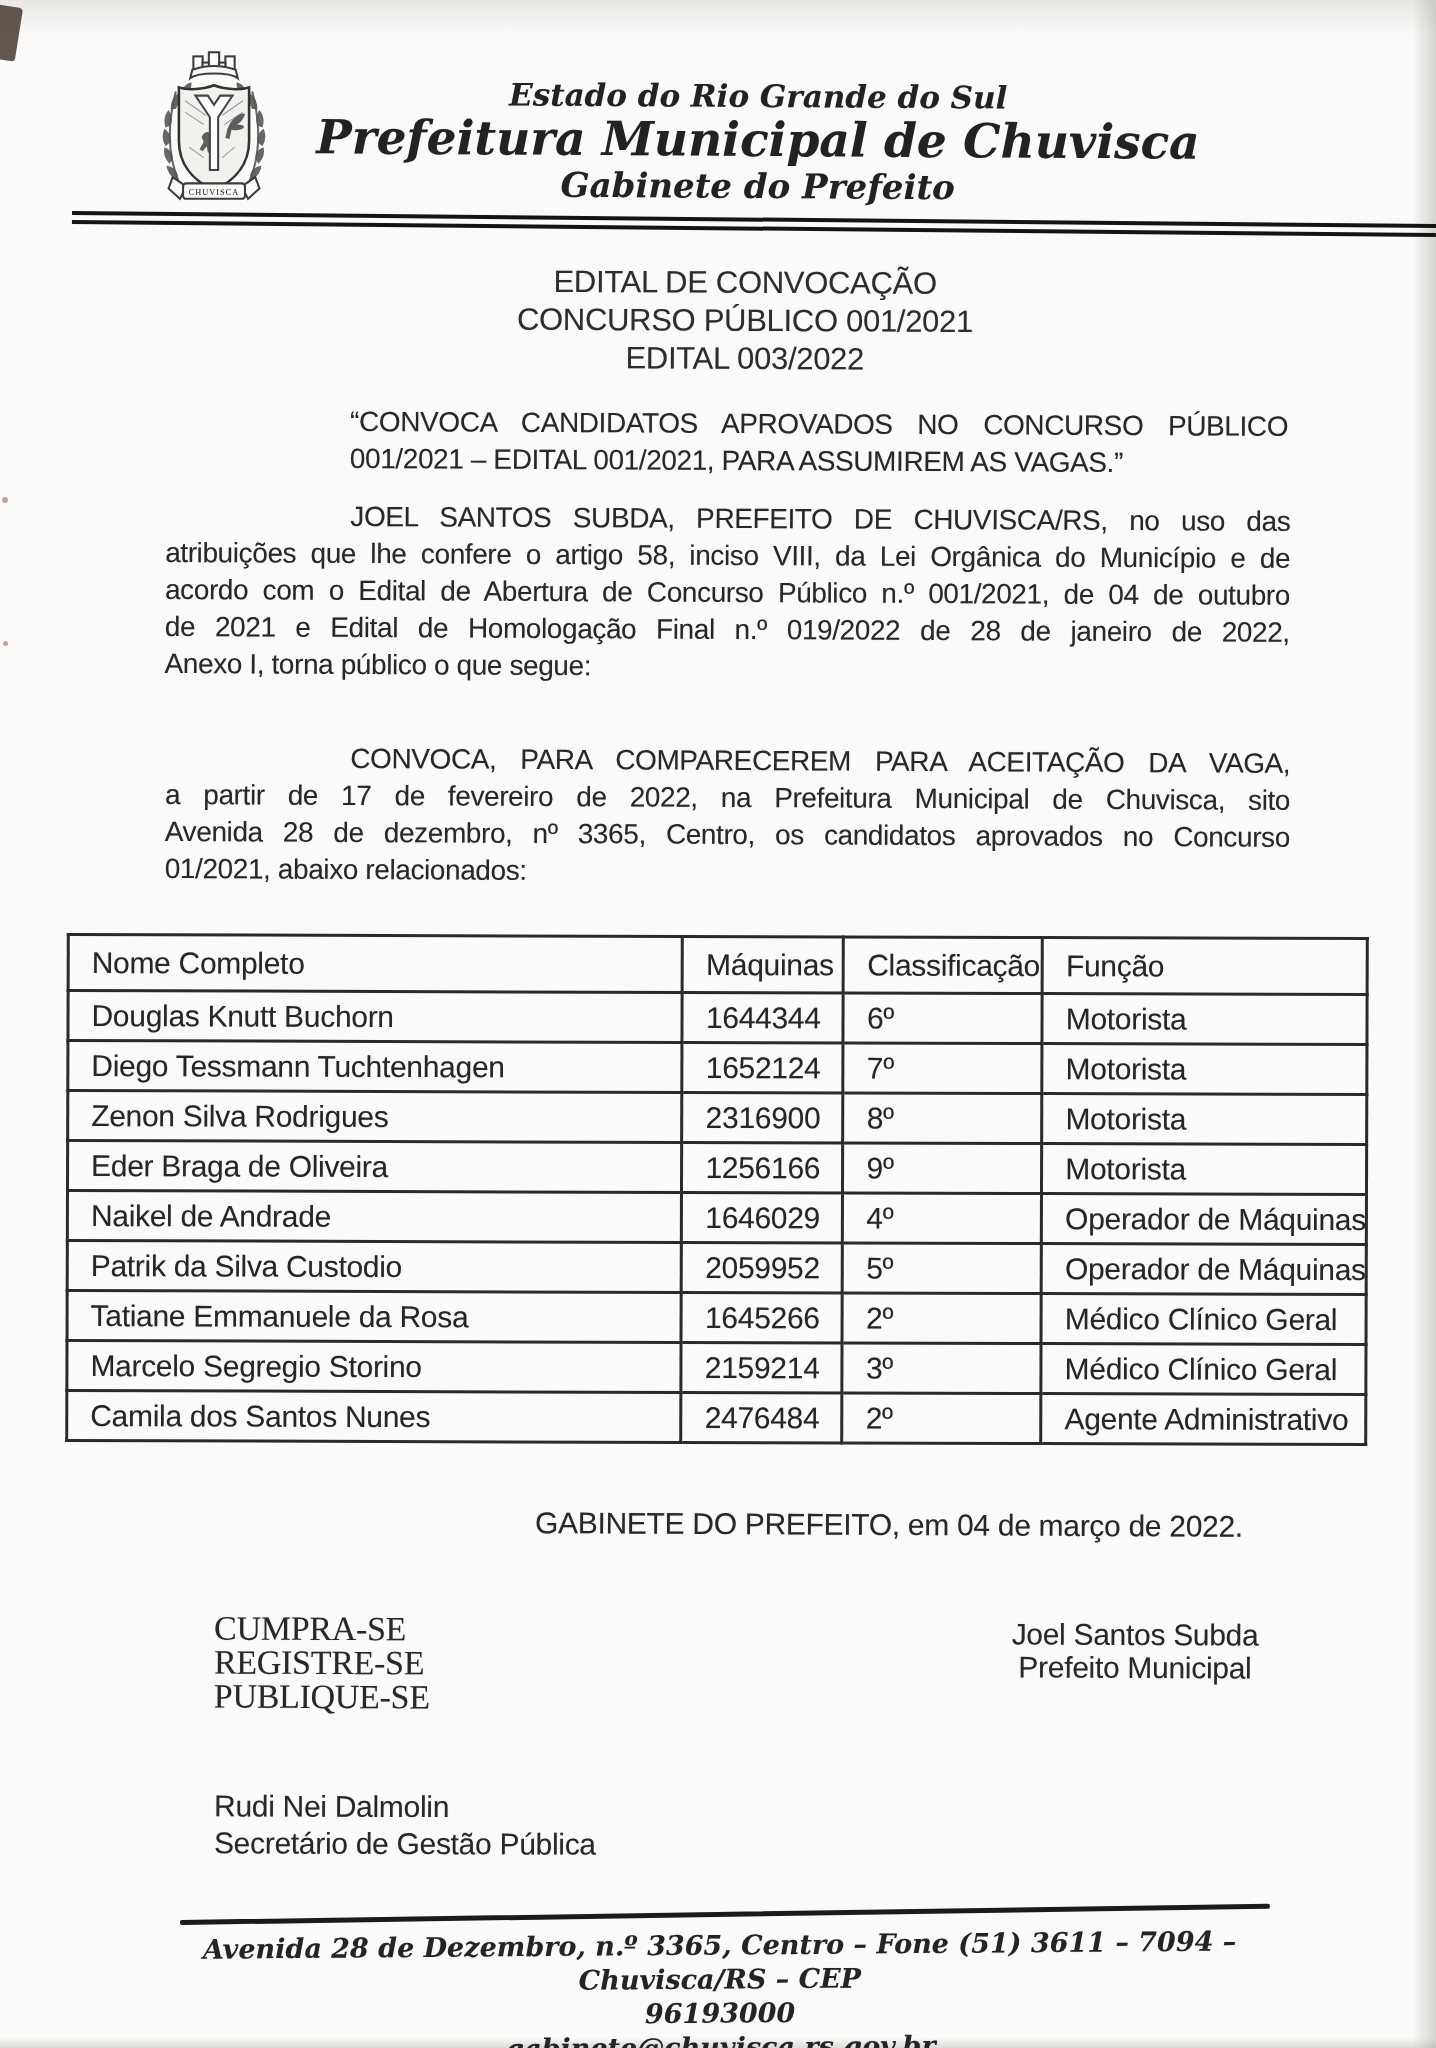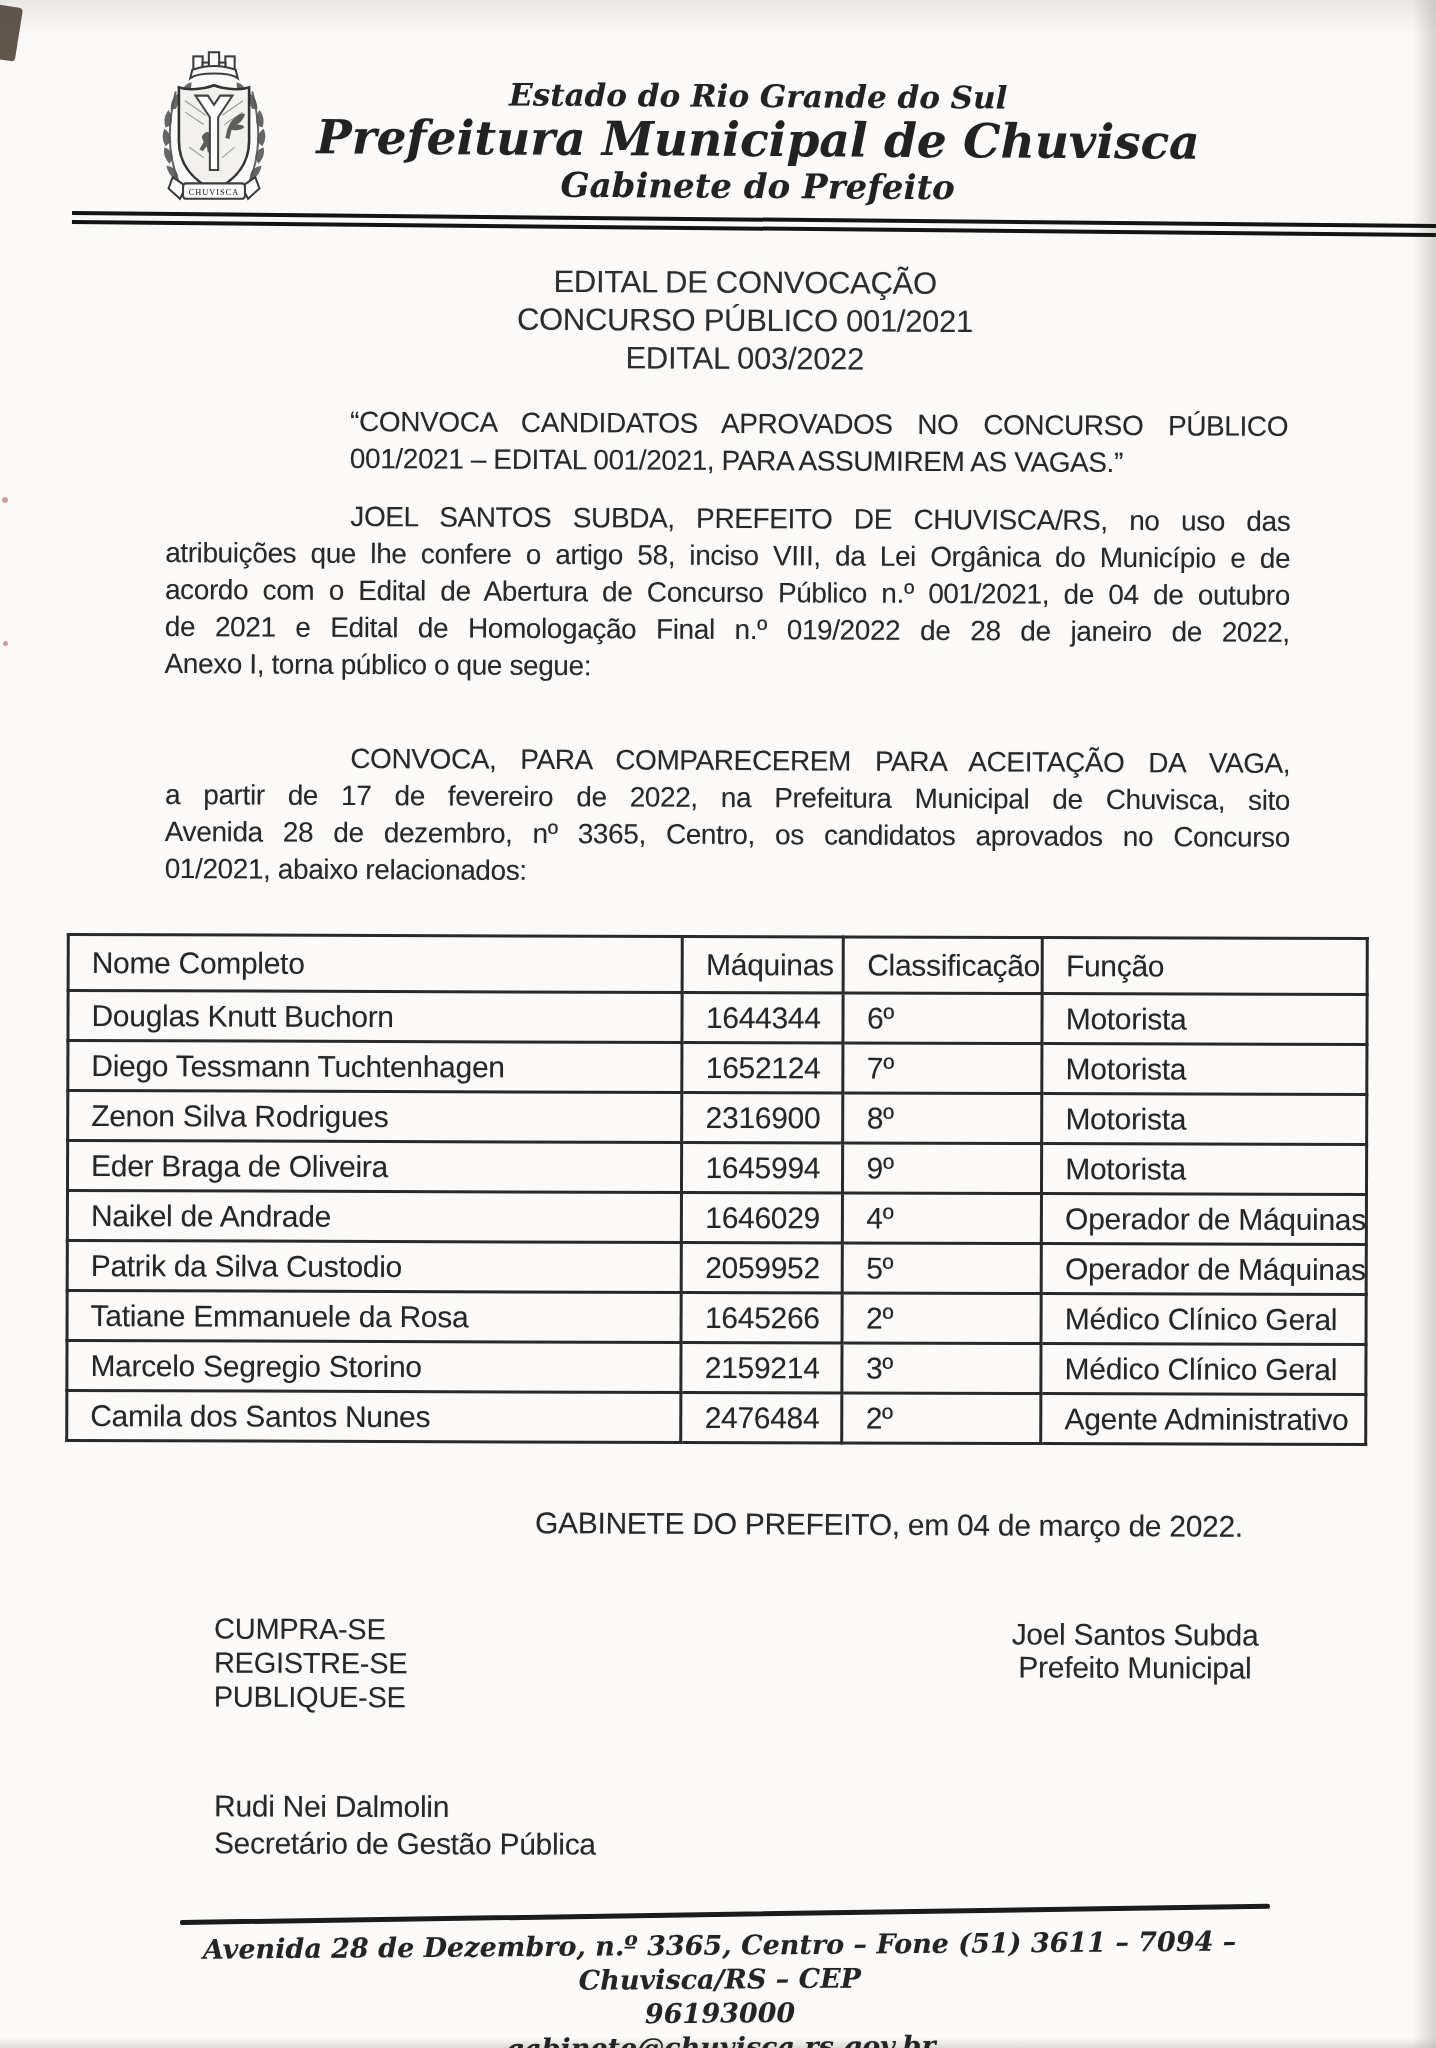--- a/index.html
+++ b/index.html
@@ -57,22 +57,22 @@
   th, td { border:3px solid #2a2a2a; font-weight:normal; text-align:left;
     font-size:30px; letter-spacing:-.3px; color:#262626;
     padding:2px 8px 2px 22px; white-space:nowrap; vertical-align:middle; }
   th { height:56px; } td { height:50px; }
   col.c-name { width:47.3%; } col.c-insc { width:12.4%; }
   col.c-class { width:15.3%; } col.c-func { width:25%; }
 
   
   .gabinete { position:absolute; left:535px; top:1508px; font-size:30px; letter-spacing:-.3px;
     transform:rotate(.3deg); }
-  .orders { position:absolute; left:214px; top:1612px; font-size:29px; line-height:34px;
-    letter-spacing:-.3px; transform:rotate(.25deg); }
+  .orders { position:absolute; left:214px; top:1612px; font-size:34px; line-height:34px;
+    letter-spacing:-.3px; transform:rotate(.25deg);font-family:Liberation Serif, serif; }
   .signature-right { position:absolute; left:1000px; top:1618px; width:270px; text-align:center;
     font-size:30px; line-height:33px; letter-spacing:-.3px; transform:rotate(.25deg); }
   .signature-left { position:absolute; left:214px; top:1788px; font-size:30px; line-height:37px;
     letter-spacing:-.3px; transform:rotate(.2deg); }
 
   
   .footer-rule { position:absolute; left:180px; top:1920px; width:1090px; height:5px;
     background:#1b1b1b; border-radius:2px; transform:rotate(-.85deg); transform-origin:left center; }
   .footer-text { position:absolute; left:160px; top:1933px; width:1120px; text-align:center;
     font-family:"DejaVu Serif","Liberation Serif",serif; font-style:italic; font-weight:bold;
@@ -185,21 +185,21 @@
             <td>Motorista</td>
           </tr>
           <tr>
             <td>Zenon Silva Rodrigues</td>
             <td>2316900</td>
             <td>8º</td>
             <td>Motorista</td>
           </tr>
           <tr>
             <td>Eder Braga de Oliveira</td>
-            <td>1645994</td>
+            <td>1256166</td>
             <td>9º</td>
             <td>Motorista</td>
           </tr>
           <tr>
             <td>Naikel de Andrade</td>
             <td>1646029</td>
             <td>4º</td>
             <td>Operador de Máquinas</td>
           </tr>
           <tr>

